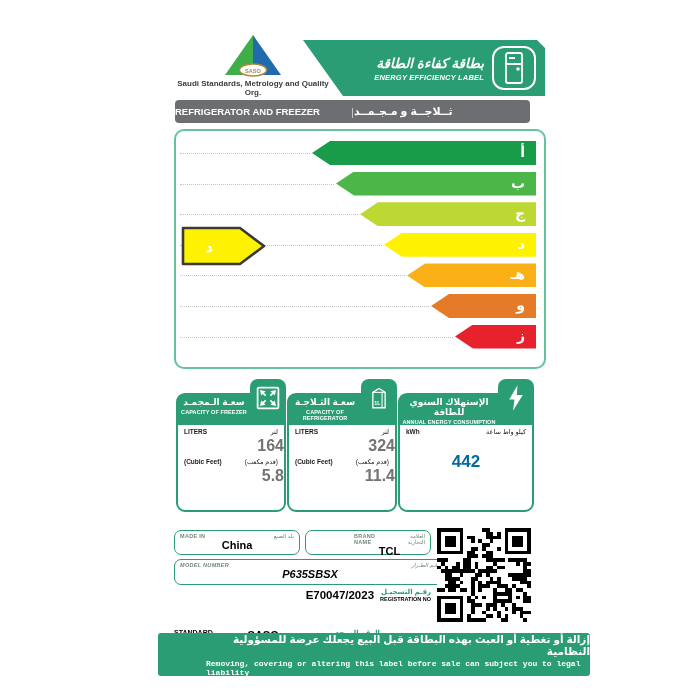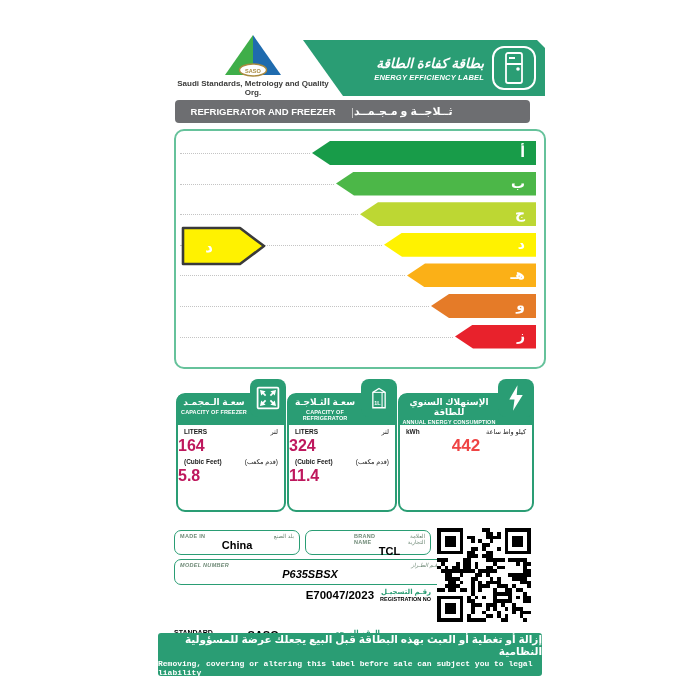--- a/index.html
+++ b/index.html
@@ -16,21 +16,21 @@
   .banner{left:303px;top:40px;width:242px;height:56px;background:var(--green);
           clip-path:polygon(0 0,234px 0,242px 8px,242px 56px,40px 56px);
           display:flex;align-items:center;justify-content:flex-end;}
   .banner-text{text-align:right;color:#fff;margin-right:7px;font-style:italic;}
   .banner-ar{font-size:13.5px;font-weight:bold;direction:rtl;}
   .banner-en{font-size:7.5px;font-weight:bold;letter-spacing:.2px;margin-top:2px;}
   .fridge-badge{margin-right:8px;display:flex;align-items:center;}
 
   .product-bar{left:175px;top:100px;width:355px;height:23px;background:#6d6e71;border-radius:4px;
                display:flex;align-items:center;color:#fff;}
-  .product-en{flex:1;text-align:center;font-size:9.5px;font-weight:bold;}
+  .product-en{flex:1;font-size:9.5px;font-weight:bold;}
   .product-div{color:#cfcfcf;font-size:11px;}
   .product-ar{flex:1;text-align:left;font-size:11px;font-weight:bold;direction:rtl;}
 
   
   .chart{left:174px;top:129px;width:368px;height:236px;border:2px solid #66c29b;border-radius:10px;
          background:#fff;}
   .dotline{position:absolute;left:4px;border-top:1.5px dotted #c4c4c4;height:0;}
   .grade-bar{position:absolute;right:8px;height:24px;}
   .grade-bar span{position:absolute;right:11px;top:50%;transform:translateY(-54%);
                   color:#fff;font-weight:bold;font-size:14px;direction:rtl;}
@@ -41,22 +41,22 @@
   .capbox{top:393px;height:115px;border:2px solid var(--green);border-radius:9px;background:#fff;}
   .capbox .tab{position:absolute;top:-16px;right:-2px;width:36px;height:38px;background:var(--green);
                border-radius:8px;display:flex;align-items:center;justify-content:center;}
   .capbox .band{background:var(--green);border-radius:6px 0 0 0;height:31px;margin:-1px -1px 0 -1px;
                 color:#fff;text-align:center;padding-top:3px;box-sizing:border-box;padding-right:34px;}
   .band-ar{font-size:9px;font-weight:bold;direction:rtl;}
   .band-en{font-size:5.5px;font-weight:bold;margin-top:1.5px;letter-spacing:.1px;}
   .unit-row{display:flex;justify-content:space-between;padding:3px 6px 0 6px;font-size:6.5px;color:#1a1a1a;}
   .unit-row .u-en{font-weight:bold;}
   .unit-row .u-ar{direction:rtl;}
-  .big-val{text-align:left;font-size:16px;font-weight:bold;color:#be185d;margin-top:1px;}
-  .energy-val{text-align:center;font-size:17px;font-weight:bold;color:#ef4444;margin-top:0;}
+  .big-val{text-align:right;font-size:16px;font-weight:bold;color:#737373;margin-top:1px;}
+  .energy-val{text-align:center;font-size:17px;font-weight:bold;color:#0369a1;margin-top:16px;}
 
   
   .infobox{border:1.5px solid var(--green);border-radius:7px;background:#fff;box-sizing:border-box;}
   .info-labels{display:flex;justify-content:space-between;padding:2px 5px 0 5px;
                font-size:5.5px;color:#6f8a77;font-weight:bold;letter-spacing:.3px;}
   .info-labels .ar{direction:rtl;font-weight:normal;}
   .info-val{text-align:center;font-size:11px;font-weight:bold;color:#000;margin-top:0px;}
 
   .reg-row{left:174px;top:588px;width:257px;display:flex;justify-content:flex-end;align-items:center;gap:6px;}
   .reg-val{font-size:11.5px;font-weight:bold;color:#000;}
@@ -66,21 +66,21 @@
 
   .std-row{left:174px;top:629px;width:206px;display:flex;justify-content:space-between;align-items:flex-start;}
   .std-en{font-size:7px;font-weight:bold;color:#000;}
   .std-val{font-size:11px;font-weight:bold;color:#000;}
   .std-ar{font-size:7px;font-weight:bold;color:var(--green);direction:rtl;}
 
   .qr{left:437px;top:528px;width:94px;height:94px;}
 
   
   .warning{left:158px;top:633px;width:384px;height:43px;background:var(--green);border-radius:3px;
-           display:flex;flex-direction:column;align-items:center;justify-content:center;color:#fff;}
+           display:flex;flex-direction:column;align-items:center;justify-content:center;color:#fff;padding-left:48px;}
   .warn-ar{font-size:10.5px;font-weight:bold;direction:rtl;}
   .warn-en{font-size:8px;font-weight:bold;margin-top:2px;font-family:Liberation Mono, monospace;}
 
   :root{--green:#2a9d74;}
 </style>
 </head>
 <body>
 
 <div class="abs logo-block">
   <svg width="62" height="44" viewBox="0 0 62 44">

